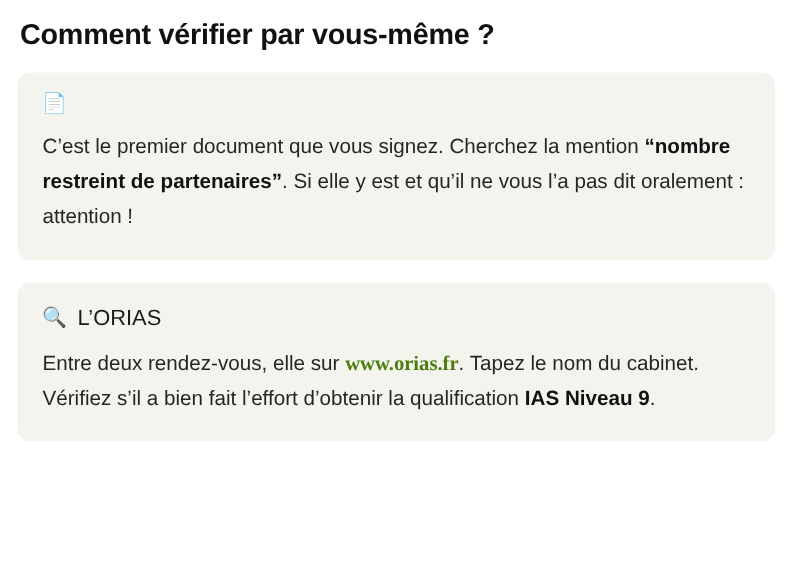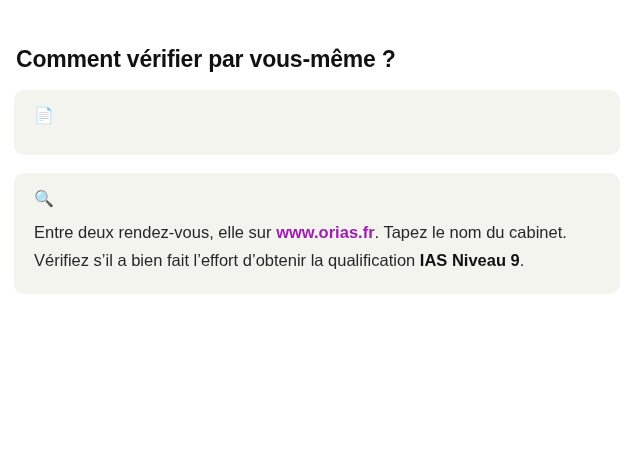--- a/index.html
+++ b/index.html
@@ -12,21 +12,20 @@
     background: #ffffff;
     font-family: "Liberation Sans", sans-serif;
     color: #1a1a1a;
     overflow: hidden;
   }
   .page {
     box-sizing: border-box;
     width: 634px;
     height: 393px;
     padding: 10px 14px 0 14px;
-    margin-top: 32px;
   }
   .page-title {
     font-size: 23px;
     font-weight: bold;
     letter-spacing: -0.2px;
     color: #111111;
     margin: 4px 0 16px 2px;
     line-height: 1.2;
   }
   .card {
@@ -55,38 +54,43 @@
     font-size: 16.5px;
     line-height: 1.72;
     color: #262626;
   }
   .em {
     font-weight: bold;
     color: #111111;
   }
   .strong-link {
     font-weight: bold;
-    color: #a21caf;
+    color: #4d7c0f;
+    font-family: Liberation Serif, serif;
   }
 </style>
 </head>
 <body>
 
 <div class="page">
 
   <div class="page-title">Comment vérifier par vous-même ?</div>
 
   <div class="card">
     <div class="card-head">
       <span class="card-icon">📄</span>
     </div>
+    <div class="card-body">
+      <span>C’est le premier document que vous signez. Cherchez la mention </span><span class="em">“nombre restreint de partenaires”</span><span>. Si elle y est et qu’il ne vous l’a pas dit oralement : attention !</span>
+    </div>
   </div>
 
   <div class="card">
     <div class="card-head">
       <span class="card-icon">🔍</span>
+      <span class="card-title">L’ORIAS</span>
     </div>
     <div class="card-body">
       <span>Entre deux rendez-vous, elle sur </span><span class="strong-link">www.orias.fr</span><span>. Tapez le nom du cabinet. Vérifiez s’il a bien fait l’effort d’obtenir la qualification </span><span class="em">IAS Niveau 9</span><span>.</span>
     </div>
   </div>
 
 </div>
 
 </body></html>

